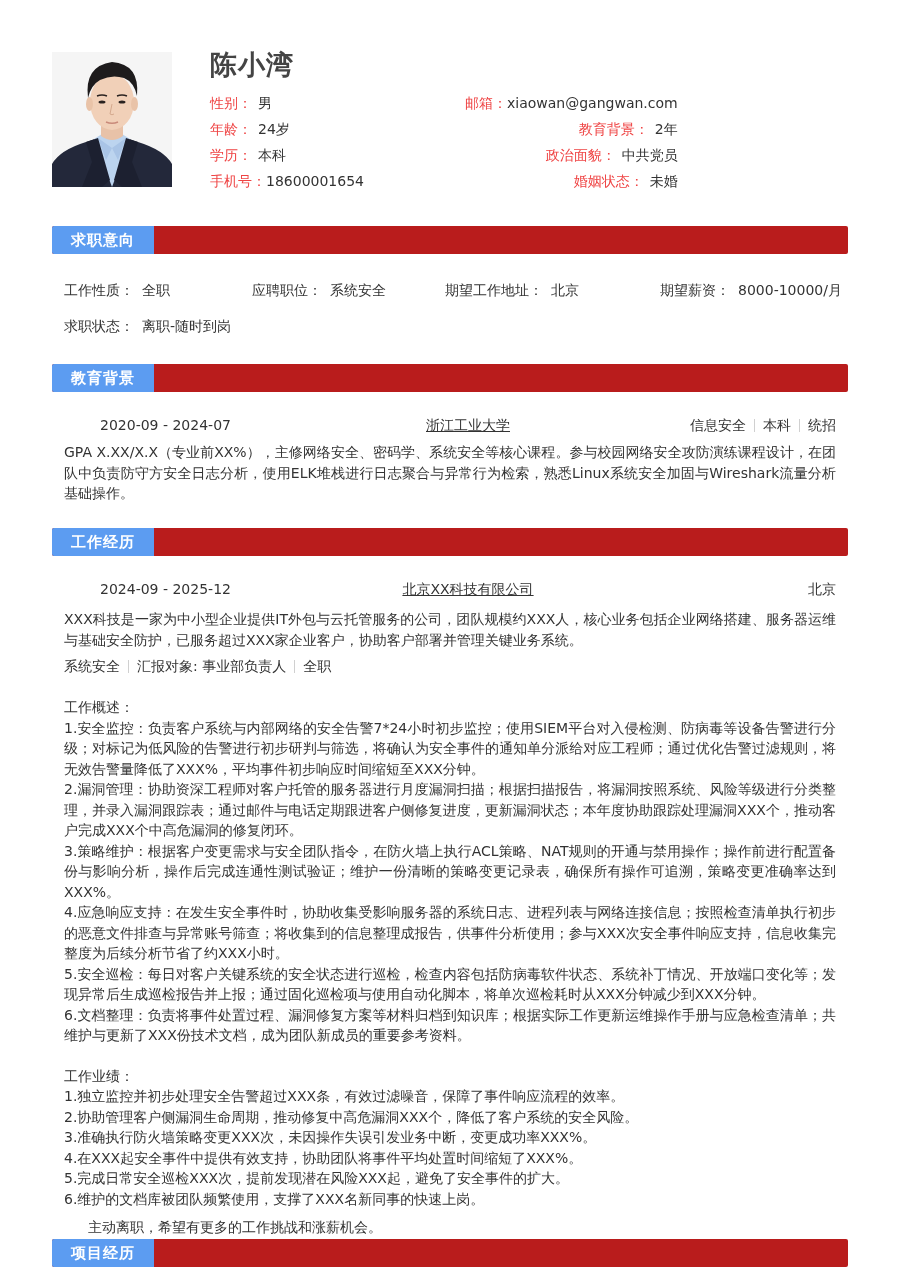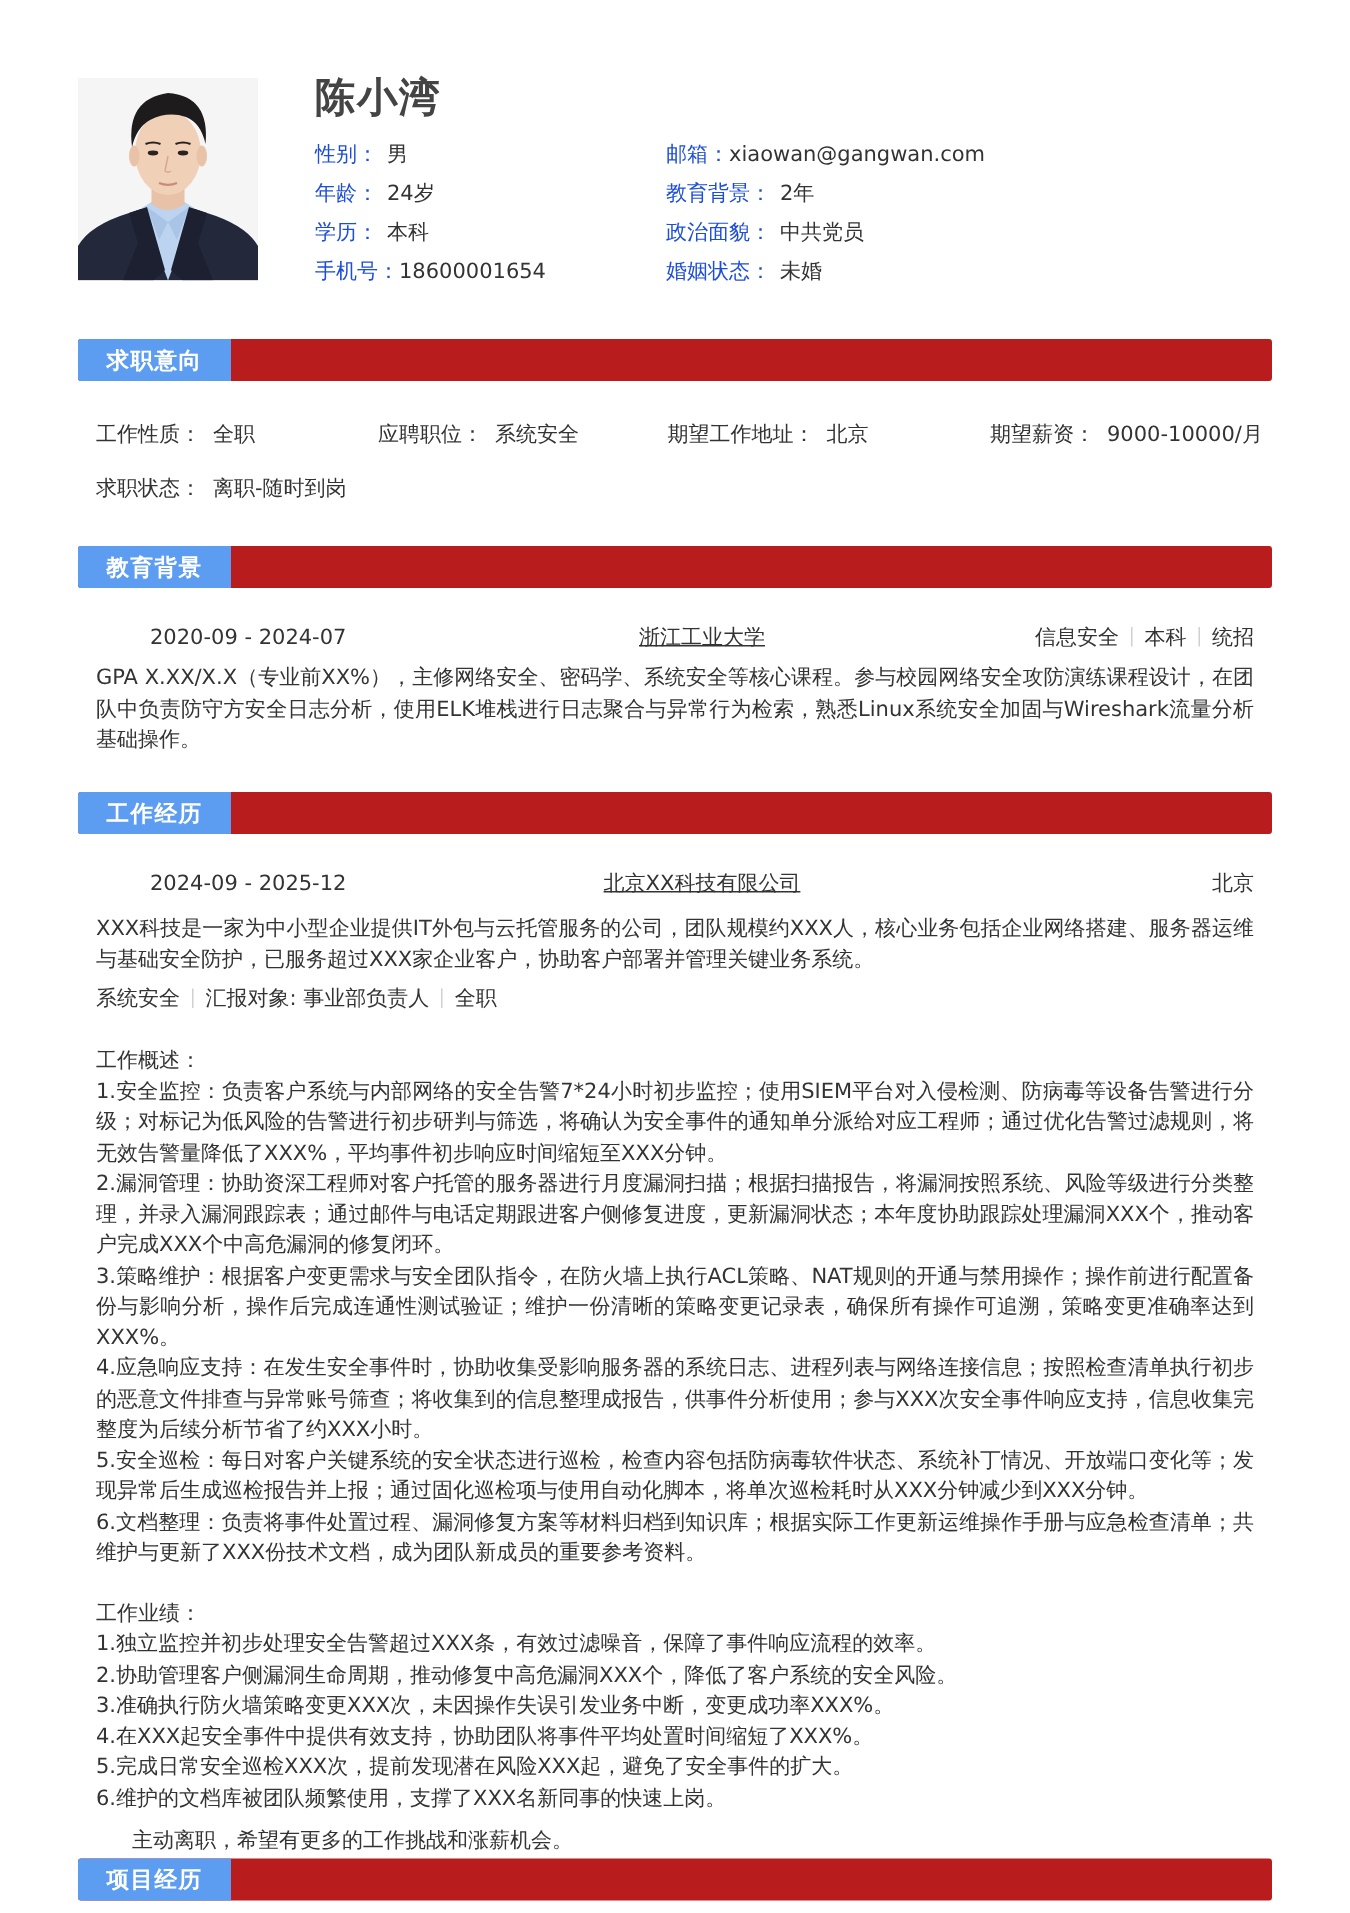--- a/index.html
+++ b/index.html
@@ -9,23 +9,23 @@
     font-family: "DejaVu Sans", "Liberation Sans", sans-serif;
     color: #333333; font-size: 14px;
   }
   .page { position: absolute; left: 0; top: 0; width: 724px; height: 1275px; }
 
   
   .photo { position: absolute; left: 52px; top: 52px; width: 120px; height: 135px; overflow: hidden; background: #f4f4f4; }
   .name { position: absolute; left: 210px; top: 47px; font-size: 27px; font-weight: bold; color: #444; letter-spacing: 1px; }
   .info-col { position: absolute; top: 92px; }
   .info-col.left { left: 210px; }
-  .info-col.right { left: 444px; }
+  .info-col.right { left: 465px; text-align: right; }
   .info-row { height: 26px; line-height: 22px; font-size: 14px; color: #333; white-space: nowrap; }
-  .info-row .lab { color: #1d4ed8; }
+  .info-row .lab { color: #ef4444; }
   .info-row .val { margin-left: 6px; }
   .info-row .val.tight { margin-left: 0; }
 
   
   .sec { position: absolute; left: 52px; width: 796px; height: 28px; background: #b91c1c; border-radius: 2px; }
   .sec .tag { position: absolute; left: 0; top: 0; height: 28px; width: 102px; background: #5c9cf1; color: #fff;
     font-weight: bold; font-size: 15px; line-height: 28px; text-align: center; border-radius: 2px 0 0 2px; letter-spacing: 1px; }
 
   .content { position: absolute; left: 64px; width: 772px; font-size: 14px; color: #333; }
   .line { line-height: 20px; }
@@ -113,21 +113,21 @@
     <div class="intent-item" style="left:0; top:0;">
       <span>工作性质：</span><span class="val">全职</span>
     </div>
     <div class="intent-item" style="left:188px; top:0;">
       <span>应聘职位：</span><span class="val">系统安全</span>
     </div>
     <div class="intent-item" style="left:381px; top:0;">
       <span>期望工作地址：</span><span class="val">北京</span>
     </div>
     <div class="intent-item" style="left:596px; top:0;">
-      <span>期望薪资：</span><span class="val">9000-10000/月</span>
+      <span>期望薪资：</span><span class="val">8000-10000/月</span>
     </div>
     <div class="intent-item" style="left:0; top:36px;">
       <span>求职状态：</span><span class="val">离职-随时到岗</span>
     </div>
   </div>
 
   <div class="sec" style="top:364px;">
     <div class="tag">教育背景</div>
   </div>
   <div class="content" style="top:415px;">

